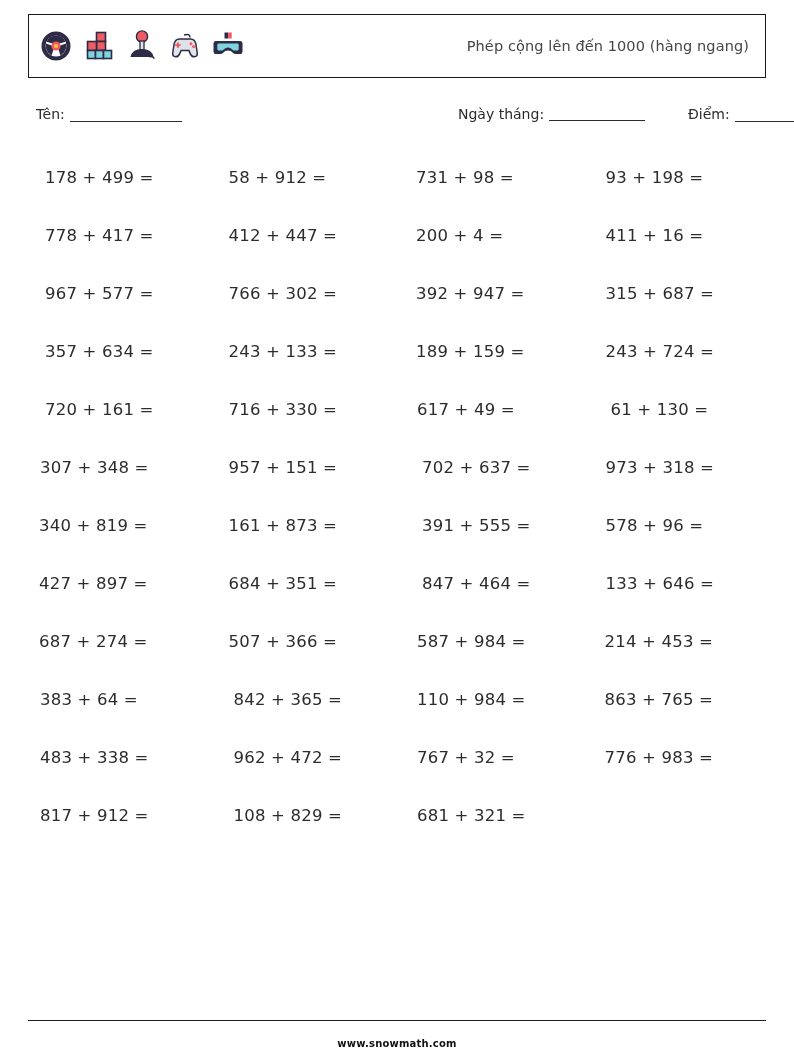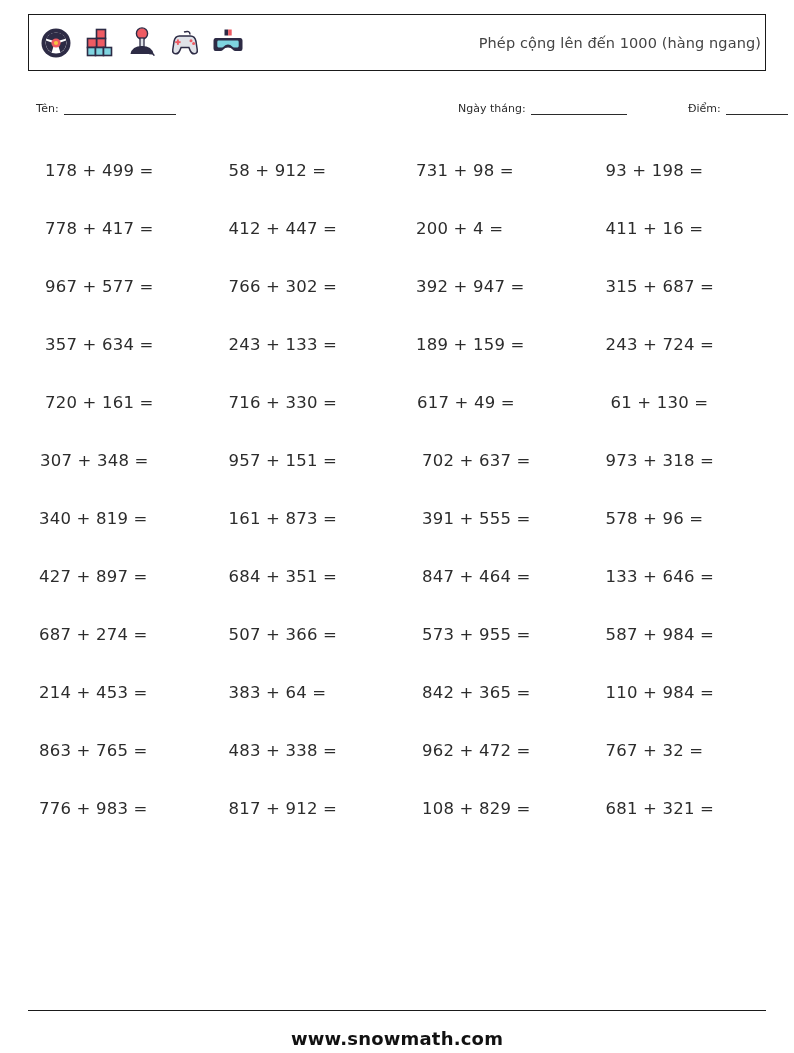--- a/index.html
+++ b/index.html
@@ -19,25 +19,25 @@
   .page {
     width: 794px;
     height: 1053px;
     padding: 0 28px;
     position: relative;
   }
 
   
   .header-box {
     margin-top: 14px;
-    height: 57px;
+    height: 64px;
     border: 1.5px solid #1a1a1a;
     display: flex;
     align-items: center;
-    padding: 0 2px 0 10px;
+    padding: 0 14px 0 10px;
   }
   .icon-strip {
     display: flex;
     align-items: center;
     gap: 9px;
     flex: 0 0 auto;
   }
   .icon-strip svg { display: block; }
   .header-title {
     flex: 1 1 auto;
@@ -48,36 +48,36 @@
     white-space: nowrap;
     padding-right: 2px;
   }
 
   
   .meta-row {
     margin-top: 22px;
     height: 22px;
     display: flex;
     align-items: flex-end;
-    font-size: 11px;
+    font-size: 14px;
     color: #2b2b2b;
     position: relative;
   }
   .meta-field { display: flex; align-items: flex-end; white-space: nowrap; }
   .meta-label { margin-right: 5px; }
   .rule {
     display: inline-block;
     border-bottom: 1.3px solid #2b2b2b;
     height: 13px;
   }
   .rule.name  { width: 112px; }
   .rule.date  { width: 96px; }
   .rule.score { width: 62px; }
   .meta-name  { position: absolute; left: 8px;  bottom: 0; }
-  .meta-date  { position: absolute; left: 430px; bottom: 0; }
+  .meta-date  { position: absolute; left: 430px; bottom: 0; align-items: center; }
   .meta-score { position: absolute; left: 660px; bottom: 0; }
 
   
   .problems {
     margin-top: 26px;
     display: grid;
     grid-template-columns: repeat(4, 1fr);
     grid-auto-rows: 58px;
     column-gap: 16px;
   }
@@ -102,21 +102,21 @@
     left: 28px;
     right: 28px;
     bottom: 18px;
   }
   .footer-rule {
     border-top: 1.6px solid #1a1a1a;
     margin-bottom: 17px;
   }
   .footer-text {
     text-align: center;
-    font-size: 18px;
+    font-size: 10px;
     font-weight: bold;
     color: #111111;
     letter-spacing: .2px;
   }
 </style>
 </head>
 <body>
 
 <div class="page">
 
@@ -229,21 +229,20 @@
       <div class="cell c2">340 + 819 =</div>
       <div class="cell c3">161 + 873 =</div>
       <div class="cell c0">391 + 555 =</div>
       <div class="cell c1">578 + 96 =</div>
       <div class="cell c2">427 + 897 =</div>
       <div class="cell c3">684 + 351 =</div>
       <div class="cell c0">847 + 464 =</div>
       <div class="cell c1">133 + 646 =</div>
       <div class="cell c2">687 + 274 =</div>
       <div class="cell c3">507 + 366 =</div>
-      <div class="cell c0">573 + 955 =</div>
       <div class="cell c1">587 + 984 =</div>
       <div class="cell c2">214 + 453 =</div>
       <div class="cell c3">383 + 64 =</div>
       <div class="cell c0">842 + 365 =</div>
       <div class="cell c1">110 + 984 =</div>
       <div class="cell c2">863 + 765 =</div>
       <div class="cell c3">483 + 338 =</div>
       <div class="cell c0">962 + 472 =</div>
       <div class="cell c1">767 + 32 =</div>
       <div class="cell c2">776 + 983 =</div>

